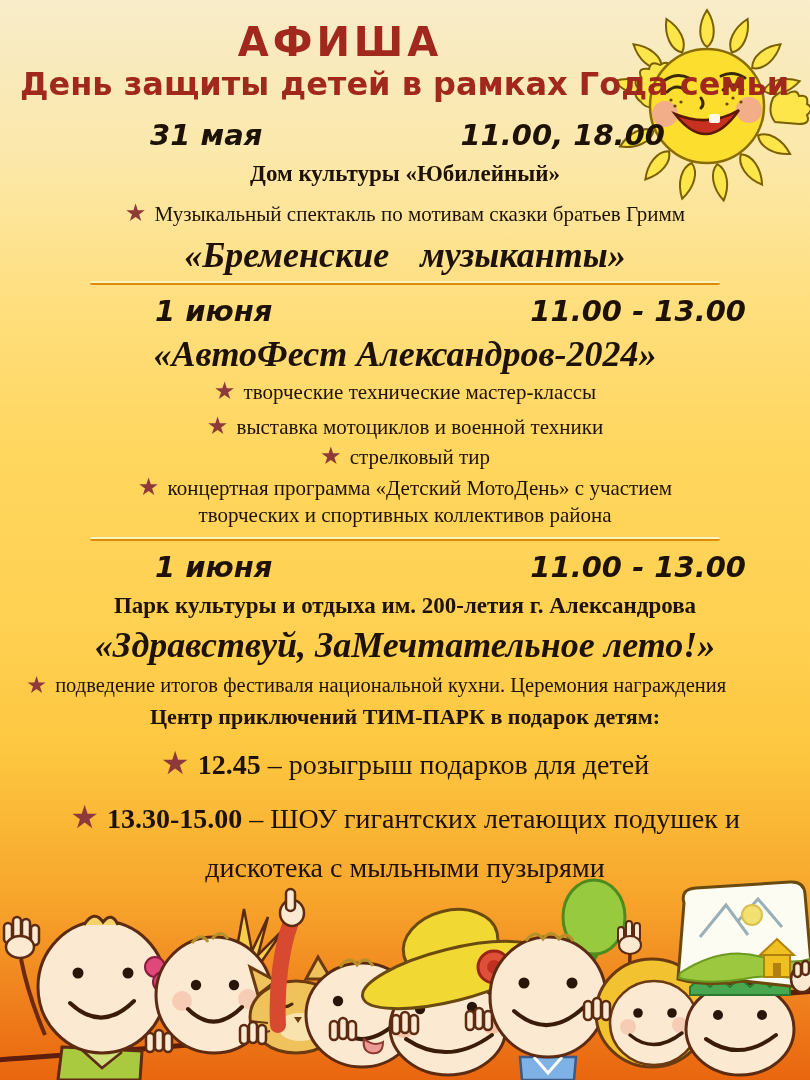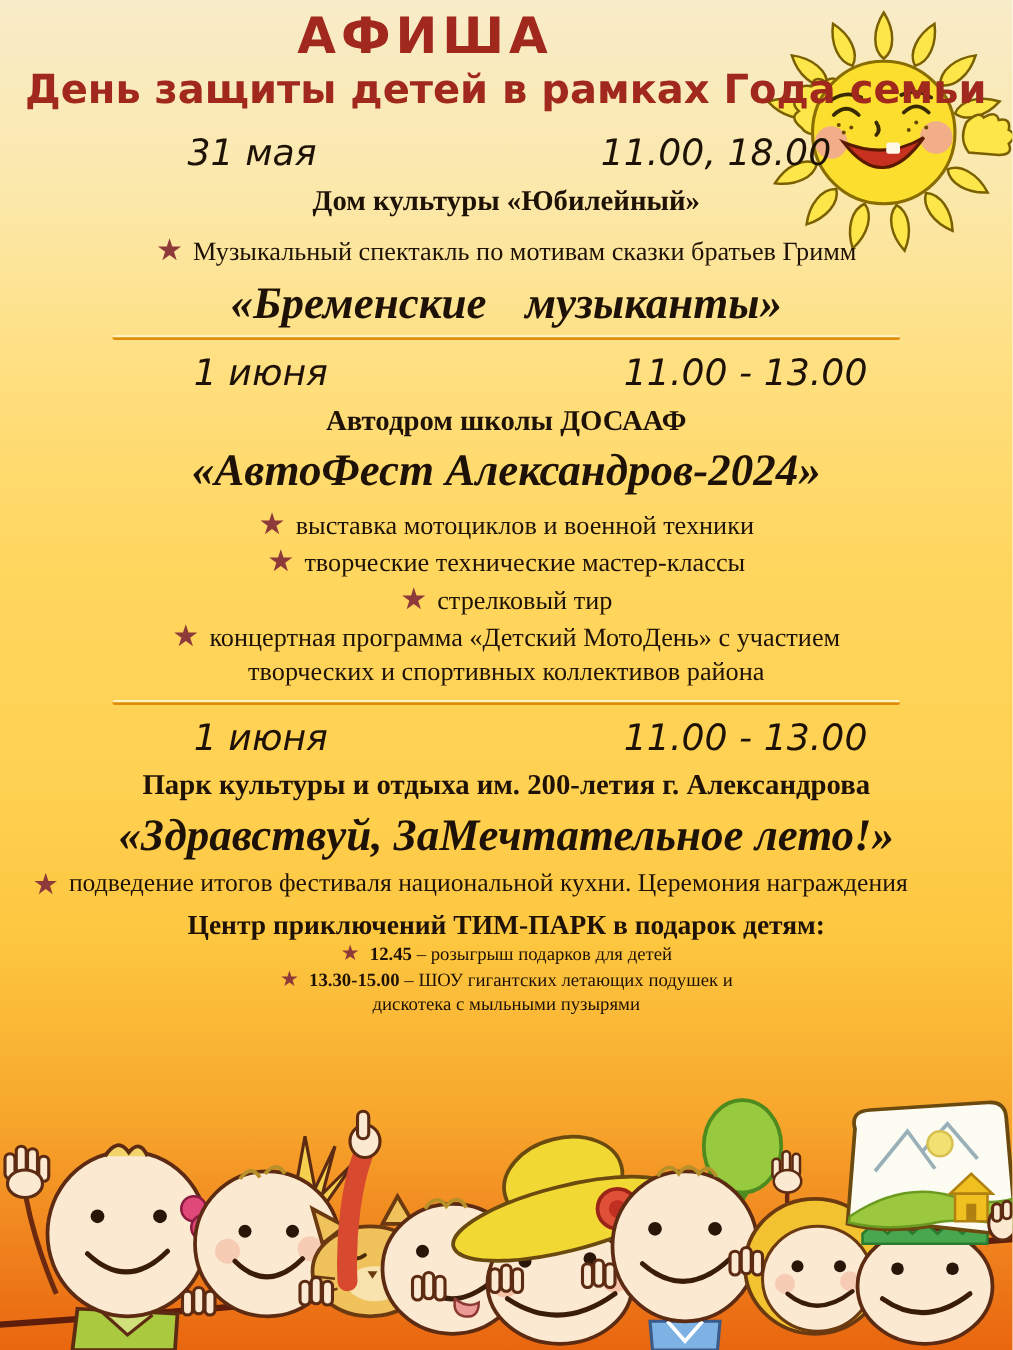--- a/index.html
+++ b/index.html
@@ -9,31 +9,31 @@
     overflow:hidden;
     font-family:"Liberation Serif", serif;
     color:#1e1206;
     background:linear-gradient(180deg,
       #f8ecc9 0%, #fbe8ab 14%, #ffdf7e 28%, #ffd65e 42%,
       #ffd152 58%, #fdc63f 70%, #f7a62c 83%, #ef7f1c 93%, #e9660f 100%);
   }
   .sun-wrap { position:absolute; top:6px; right:0; width:205px; height:200px; }
   .poster { position:relative; z-index:2; }
 
-  .header { padding:7px 150px 0 20px; text-align:center; color:#a0281c;
+  .header { padding:20px 150px 0 20px; text-align:center; color:#a0281c;
             font-family:"DejaVu Sans", sans-serif; font-weight:bold; }
   .header .t1 { font-size:40px; line-height:1.1; letter-spacing:4px; }
   .header .t2 { font-size:33px; line-height:1.15; }
   .header .t3 { font-size:32px; line-height:1.25; white-space:nowrap; }
 
   .daterow { display:flex; justify-content:space-between; align-items:baseline;
-             font-family:"DejaVu Sans", sans-serif; font-weight:normal; font-style:italic;
+             font-family:"DejaVu Sans", sans-serif; font-weight:bold; font-style:italic;
              font-size:29px; line-height:1.1; }
   .daterow.r1 { padding:0 145px 0 150px; margin-top:16px; }
-  .daterow.r2 { padding:0 116px 0 155px; margin-top:11px; }
+  .daterow.r2 { padding:0 64px 0 155px; margin-top:11px; }
 
   .venue { text-align:center; font-weight:bold; font-size:23px; line-height:1.2; margin-top:8px; }
   .venue.wide { font-size:23px; }
   .note { text-align:center; font-size:21px; line-height:1.25; margin-top:11px; }
   .subtitle { text-align:center; font-weight:bold; font-size:23px; line-height:1.2; margin-top:3px; }
 
   .event-title { text-align:center; font-weight:bold; font-style:italic;
                  font-size:36px; line-height:1.2; margin-top:5px; }
   .event-title.spread { word-spacing:22px; }
 
@@ -44,21 +44,21 @@
   .star { color:#8e3a3a; font-size:1.15em; margin-right:8px;
           font-family:"DejaVu Sans", sans-serif; font-style:normal; }
   .bullet { text-align:center; font-size:21px; line-height:1.25; }
   .bullet.first { margin-top:5px; }
   .cont-line { text-align:center; font-size:21px; line-height:1.25; }
 
   .bullet-left { display:flex; align-items:flex-start; padding:0 26px;
                  font-size:20.5px; line-height:1.25; margin-top:5px; }
   .bullet-left .star { margin-top:-2px; }
   .gift-line { text-align:center; font-weight:bold; font-size:22px; line-height:1.2; margin-top:4px; }
-  .sched { text-align:center; font-size:15px; line-height:1.22; margin-top:0; }
+  .sched { text-align:center; font-size:28px; line-height:1.22; margin-top:14px; }
   .sched .b { font-weight:bold; }
 
   .kids-wrap { position:absolute; left:0; bottom:0; width:810px; height:205px; z-index:1; }
 </style>
 </head>
 <body>
 
 <div class="sun-wrap">
 <svg width="205" height="200" viewBox="0 0 205 200">
   <g stroke="#7a6000" stroke-width="2" fill="#fce64a">
@@ -121,28 +121,27 @@
     <span class="star">★</span><span>Музыкальный спектакль по мотивам сказки братьев Гримм</span>
   </div>
   <div class="event-title spread">«Бременские музыканты»</div>
 
   <div class="divider"></div>
 
   <div class="daterow r2">
     <span>1 июня</span>
     <span>11.00 - 13.00</span>
   </div>
-  <div class="venue">Автодром школы ДОСААФ</div>
   <div class="event-title">«АвтоФест Александров-2024»</div>
 
+  <div class="bullet">
+    <span class="star">★</span><span>творческие технические мастер-классы</span>
+  </div>
   <div class="bullet first">
     <span class="star">★</span><span>выставка мотоциклов и военной техники</span>
-  </div>
-  <div class="bullet">
-    <span class="star">★</span><span>творческие технические мастер-классы</span>
   </div>
   <div class="bullet">
     <span class="star">★</span><span>стрелковый тир</span>
   </div>
   <div class="bullet">
     <span class="star">★</span><span>концертная программа «Детский МотоДень» с участием</span>
   </div>
   <div class="cont-line">творческих и спортивных коллективов района</div>
 
   <div class="divider d2"></div>

